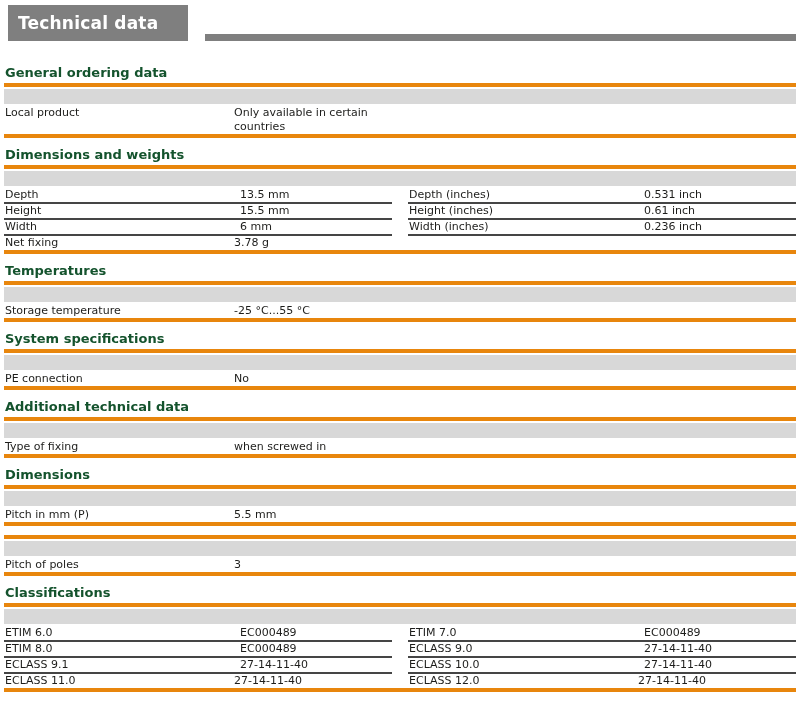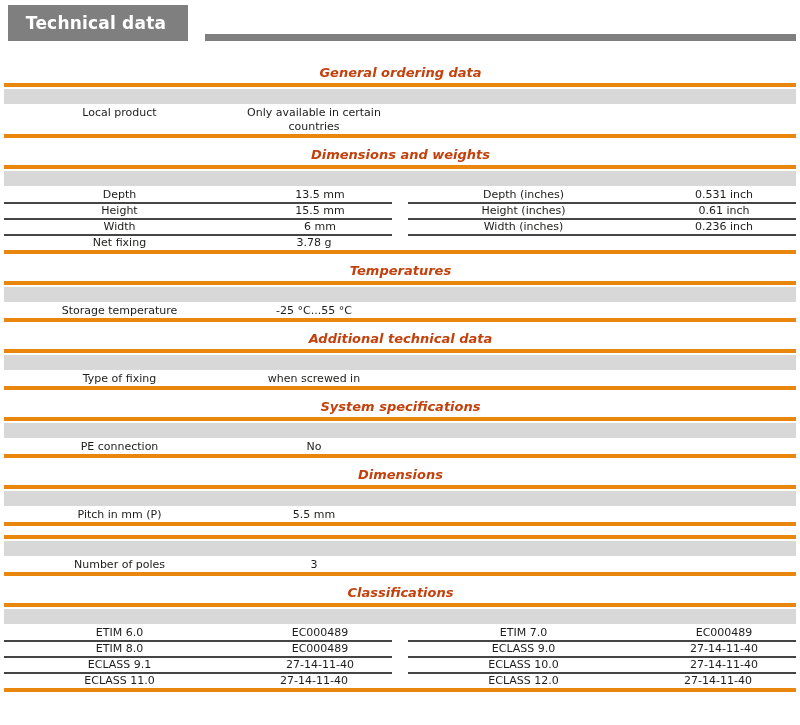--- a/index.html
+++ b/index.html
@@ -10,42 +10,42 @@
     --text:#1D1D1B;
   }
   *{box-sizing:border-box;}
   html,body{margin:0;padding:0;}
   body{
     width:800px;height:725px;background:#ffffff;
     font-family:"DejaVu Sans","Liberation Sans",sans-serif;
     color:var(--text);
     -webkit-font-smoothing:antialiased;
   }
-  .page{width:800px;height:725px;padding:0 4px;overflow:hidden;text-align:center;}
+  .page{width:800px;height:725px;padding:0 4px;overflow:hidden;}
 
   
   .page-header{position:relative;height:36px;margin-top:5px;}
   .title-box{
     position:absolute;left:4px;top:0;height:36px;min-width:180px;
     background:var(--header-gray);color:#ffffff;
     font-size:17px;font-weight:bold;line-height:36px;
     padding:0 14px 0 10px;letter-spacing:0.2px;
   }
   .title-bar{
     position:absolute;left:201px;right:0;bottom:0;height:7px;
     background:var(--header-gray);
   }
 
   
   .sections{margin-top:24px;}
   section.section{margin-bottom:9px;}
   section.section:last-child{margin-bottom:12px;}
   h2.section-heading{
     margin:0 0 3px 1px;font-size:13px;font-weight:bold;
-    line-height:15px;color:#c2410c;font-style:italic;
+    line-height:15px;color:#14532d;
   }
   .rule{height:4px;background:var(--orange);}
   .band{height:15px;background:var(--band-gray);margin-top:2px;}
   .cols{display:flex;gap:16px;margin-top:2px;}
   .col{flex:1;min-width:0;}
   .row{
     display:flex;align-items:flex-start;
     padding:0 0 0 1px;font-size:11px;line-height:14px;
   }
   .row.bordered{border-bottom:2px solid var(--row-border);gap:6px;}
@@ -123,68 +123,68 @@
           <div class="col">
             <div class="row">
               <span class="label">Storage temperature</span>
               <span class="value">-25 °C...55 °C</span>
             </div>
           </div>
         </div>
         <div class="rule"></div>
       </section>
       <section class="section">
+        <h2 class="section-heading">System specifications</h2>
+        <div class="rule"></div>
+        <div class="band"></div>
+        <div class="cols">
+          <div class="col">
+            <div class="row">
+              <span class="label">PE connection</span>
+              <span class="value">No</span>
+            </div>
+          </div>
+        </div>
+        <div class="rule"></div>
+      </section>
+      <section class="section">
         <h2 class="section-heading">Additional technical data</h2>
         <div class="rule"></div>
         <div class="band"></div>
         <div class="cols">
           <div class="col">
             <div class="row">
               <span class="label">Type of fixing</span>
               <span class="value">when screwed in</span>
             </div>
           </div>
         </div>
         <div class="rule"></div>
       </section>
       <section class="section">
-        <h2 class="section-heading">System specifications</h2>
-        <div class="rule"></div>
-        <div class="band"></div>
-        <div class="cols">
-          <div class="col">
-            <div class="row">
-              <span class="label">PE connection</span>
-              <span class="value">No</span>
-            </div>
-          </div>
-        </div>
-        <div class="rule"></div>
-      </section>
-      <section class="section">
         <h2 class="section-heading">Dimensions</h2>
         <div class="rule"></div>
         <div class="band"></div>
         <div class="cols">
           <div class="col">
             <div class="row">
               <span class="label">Pitch in mm (P)</span>
               <span class="value">5.5 mm</span>
             </div>
           </div>
         </div>
         <div class="rule"></div>
       </section>
       <section class="section">
         <div class="rule"></div>
         <div class="band"></div>
         <div class="cols">
           <div class="col">
             <div class="row">
-              <span class="label">Number of poles</span>
+              <span class="label">Pitch of poles</span>
               <span class="value">3</span>
             </div>
           </div>
         </div>
         <div class="rule"></div>
       </section>
       <section class="section">
         <h2 class="section-heading">Classifications</h2>
         <div class="rule"></div>
         <div class="band"></div>

